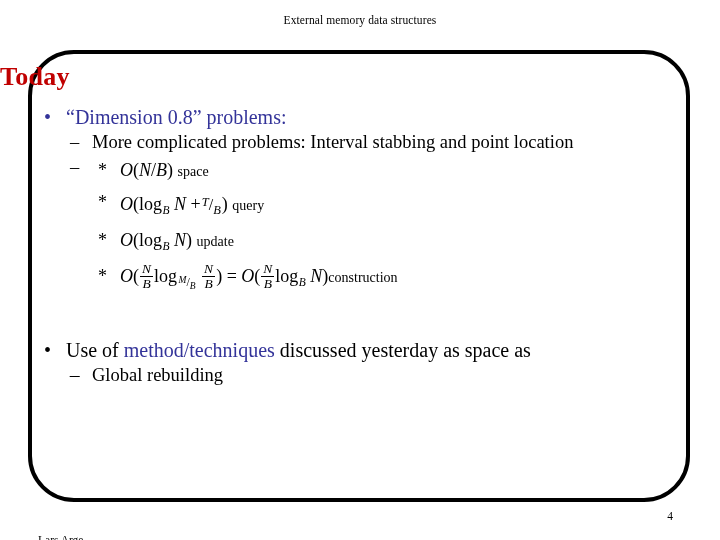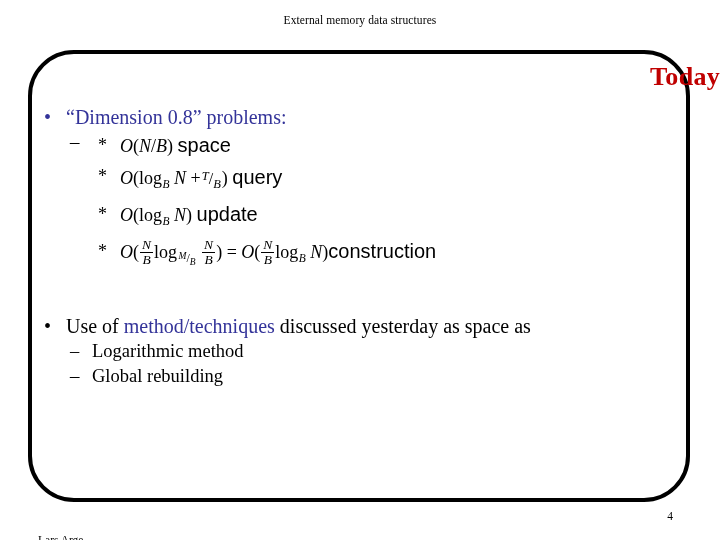--- a/index.html
+++ b/index.html
@@ -48,21 +48,21 @@
     box-sizing: border-box;
     pointer-events: none;
   }
 
   
   .slide-title {
     position: absolute;
     left: 0;
     top: 62px;
     width: 720px;
-    text-align: right;
+    text-align: left;
     font-size: 26px;
     font-weight: bold;
     color: #c00000;
     letter-spacing: 0.3px;
   }
 
   
   .body-area {
     position: absolute;
     left: 36px;
@@ -127,22 +127,22 @@
   .math .up { font-style: normal; }
   .mathop { font-style: normal; }
   .sub {
     font-size: 11.5px;
     font-style: italic;
     vertical-align: -4px;
     padding-left: 0.5px;
   }
   .roman-after {
     font-style: normal;
-    font-family: Liberation Sans, sans-serif;
-    font-size: 20px;
+    font-family: Liberation Serif, serif;
+    font-size: 14px;
   }
 
   
   .vfrac {
     display: inline-block;
     vertical-align: -0.48em;
     text-align: center;
     font-style: italic;
     font-size: 13.5px;
     line-height: 1.02;
@@ -202,20 +202,21 @@
 
   <div class="body-area">
 
     <div class="bullet-l1 accent">
       <span class="marker">•</span>
       <span>“Dimension 0.8” problems:</span>
     </div>
 
     <div class="bullet-l2">
       <span class="marker">–</span>
+      <span>More complicated problems: Interval stabbing and point location</span>
     </div>
 
     <div class="bullet-l2">
       <span class="marker">–</span>
     </div>
 
     <div class="bullet-l3">
       <span class="marker">*</span>
       <span class="math"><span>O</span><span class="up">(</span><span>N</span><span class="up">/</span><span>B</span><span class="up">)</span></span>
       <span class="roman-after">space</span>
@@ -240,21 +241,20 @@
 
     <div class="spacer-gap"></div>
 
     <div class="bullet-l1">
       <span class="marker">•</span>
       <span>Use of </span><span class="accent-inline">method/techniques</span><span> discussed yesterday as space as</span>
     </div>
 
     <div class="bullet-l2">
       <span class="marker">–</span>
-      <span>Logarithmic method</span>
     </div>
 
     <div class="bullet-l2">
       <span class="marker">–</span>
     </div>
 
     <div class="bullet-l2">
       <span class="marker">–</span>
       <span>Global rebuilding</span>
     </div>

